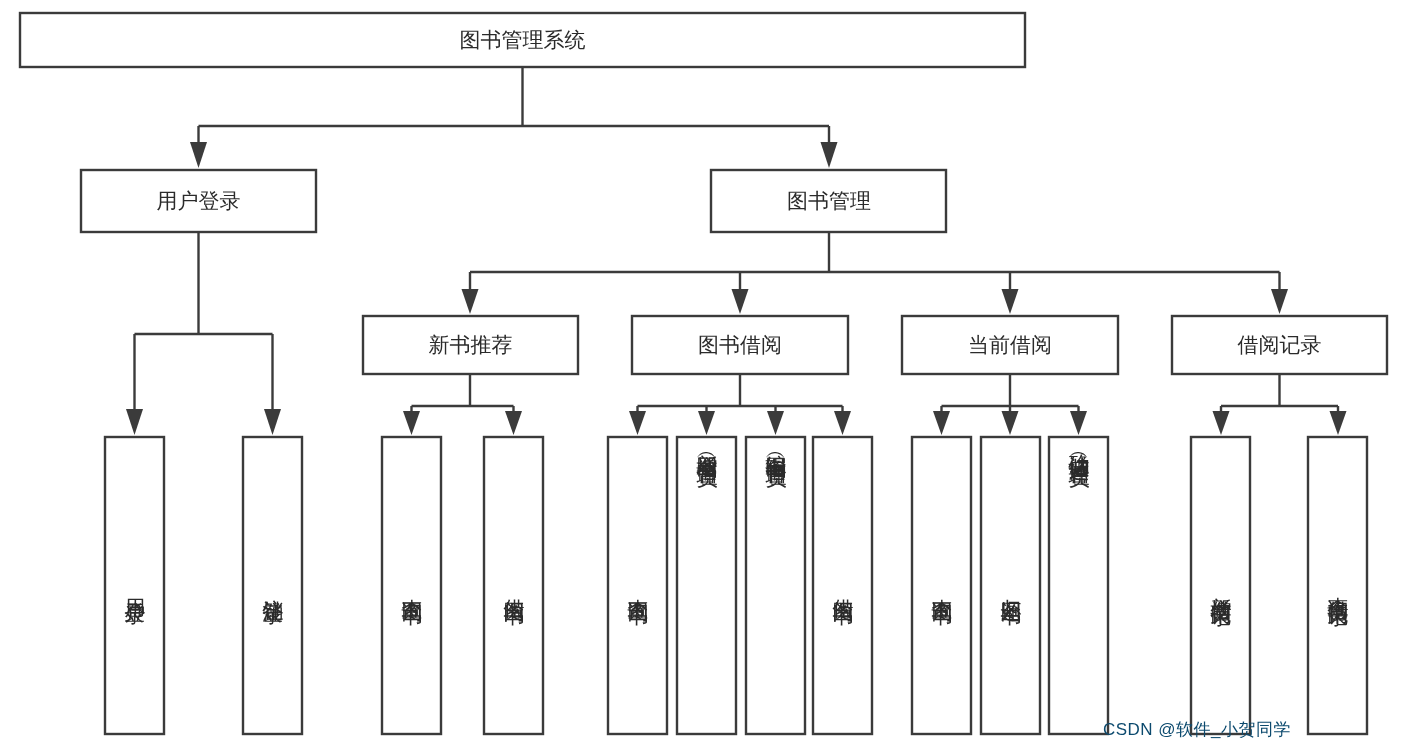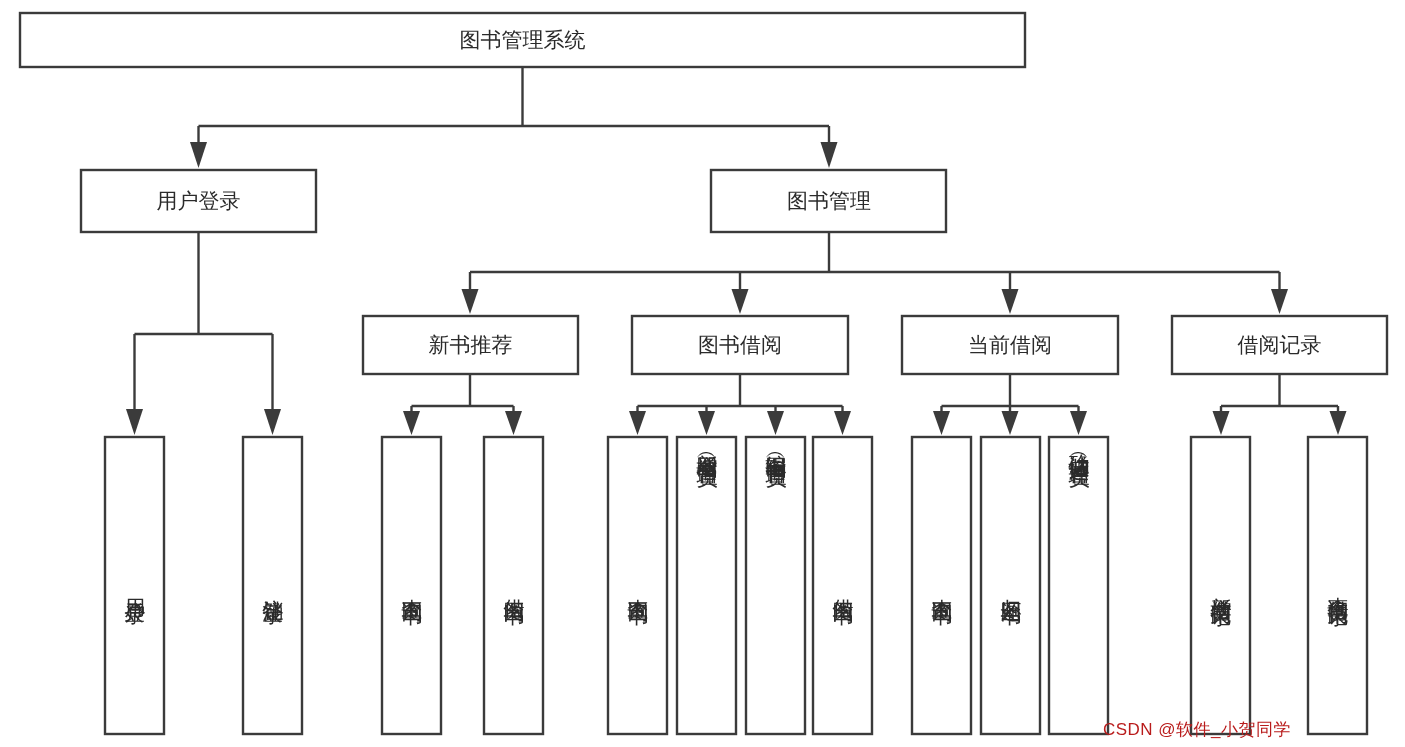--- a/index.html
+++ b/index.html
@@ -66,21 +66,21 @@
     color: #2b2b2b;
     white-space: nowrap;
     text-align: center;
   }
   .watermark {
     position: absolute;
     right: 12px;
     bottom: 6px;
     font-family: "Liberation Sans", "DejaVu Sans", sans-serif;
     font-size: 17px;
-    color: #b91c1c;
+    color: #0c4a6e;
     letter-spacing: 0.5px;
     user-select: none;
   }
 </style>
 </head>
 <body>
 
 <div id="diagram-root">
 
   <svg class="tree-canvas" viewBox="0 0 1405 747" xmlns="http://www.w3.org/2000/svg">

